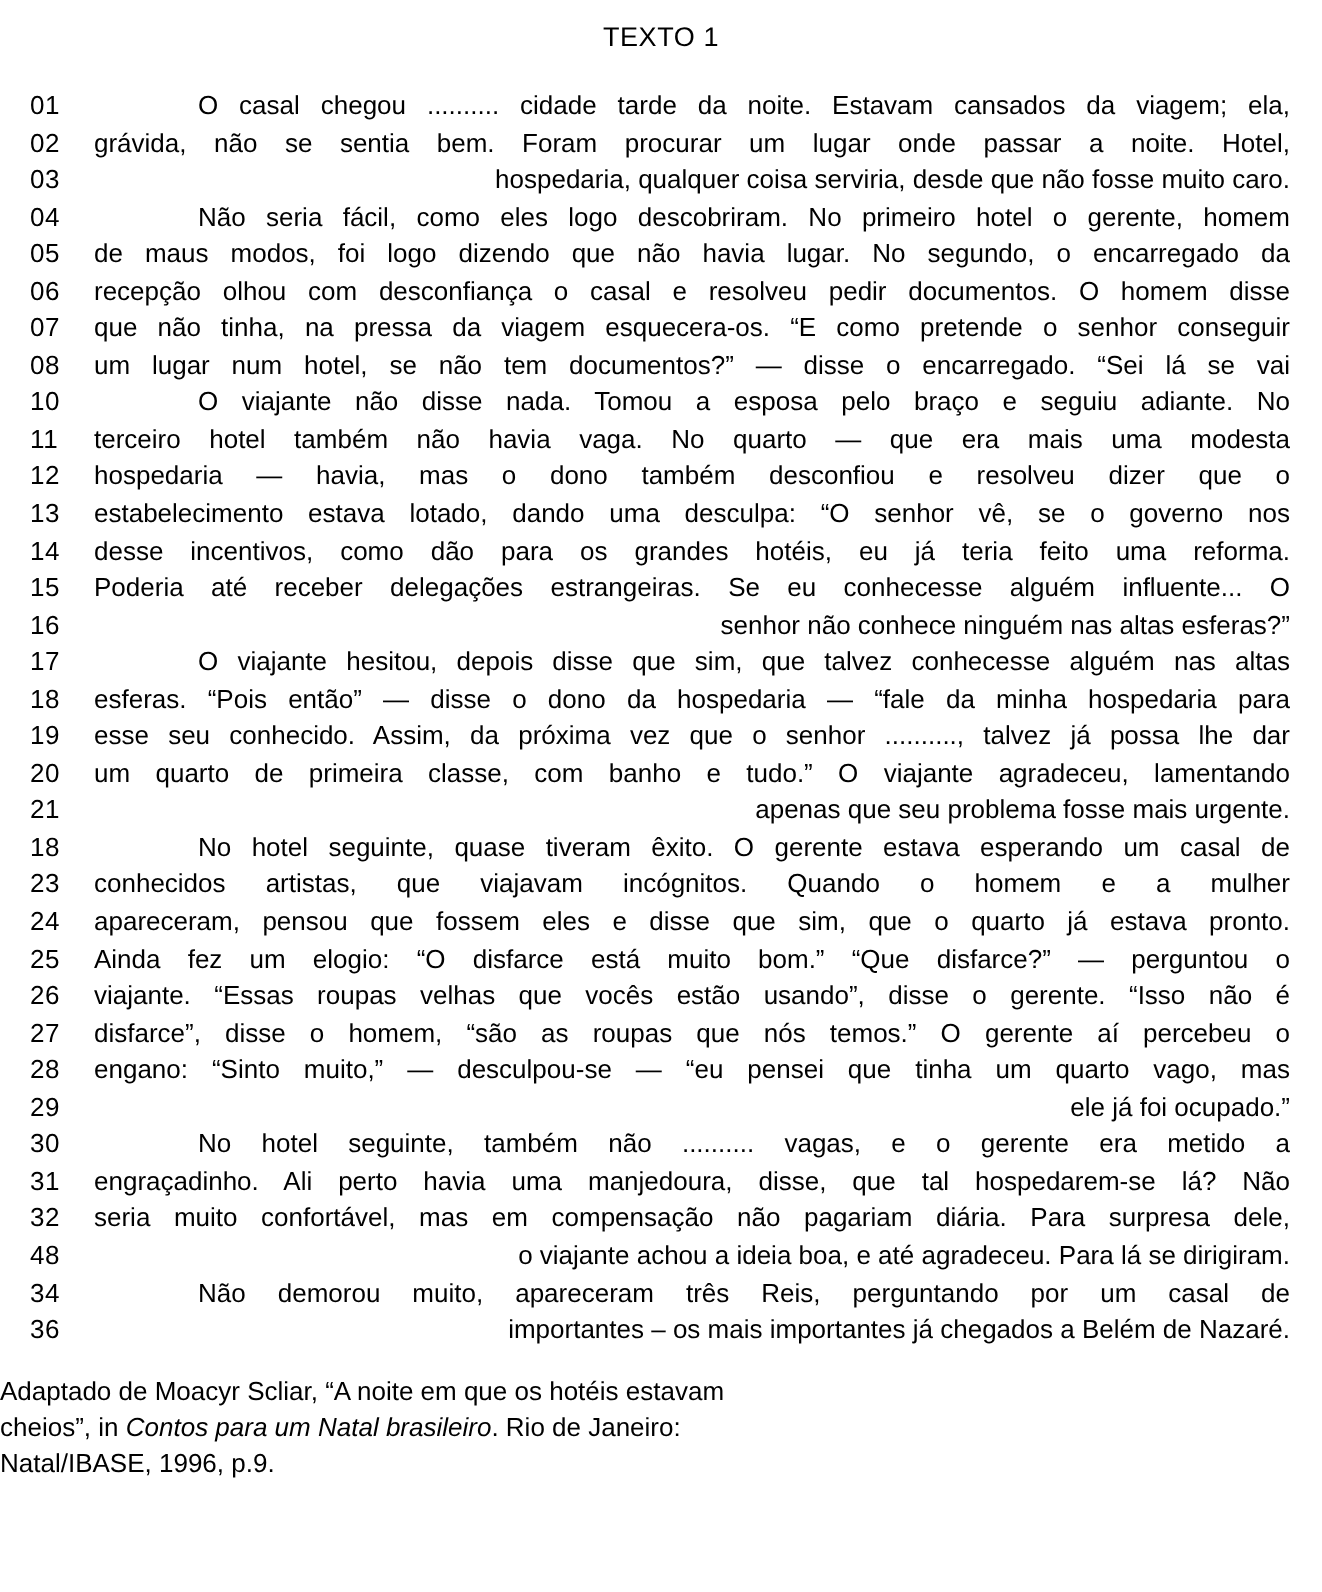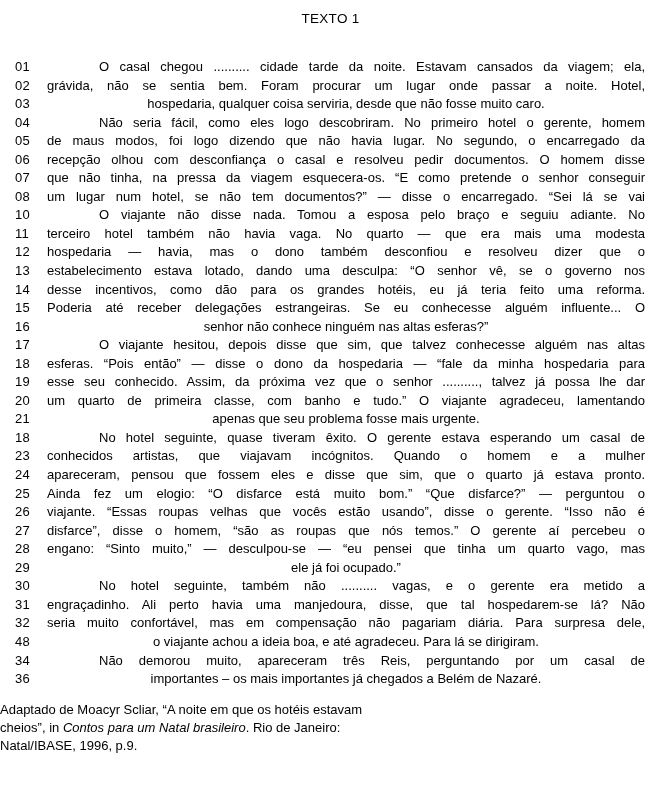--- a/index.html
+++ b/index.html
@@ -14,21 +14,21 @@
     overflow: hidden;
     position: relative;
   }
   .title {
     text-align: center;
     padding-top: 11px;
     font-size: 13.5px;
     letter-spacing: 0.3px;
   }
   .text-lines {
-    margin-top: 32px;
+    margin-top: 18px;
   }
   .line-row {
     display: flex;
     line-height: 18.55px;
     height: 18.55px;
     white-space: nowrap;
   }
   .line-num {
     width: 47px;
     padding-left: 15px;
@@ -39,21 +39,21 @@
     flex: 1;
     padding-right: 16px;
     white-space: normal;
     overflow: hidden;
   }
   .line-text.justify {
     text-align: justify;
     text-align-last: justify;
   }
   .line-text.end {
-    text-align: center;
+    text-align: right;
   }
   .line-text.indent {
     text-indent: 52px;
   }
   .source {
     margin-top: 12px;
     padding-right: 16px;
     line-height: 18.3px;
   }
   .source .italic { font-style: italic; }

